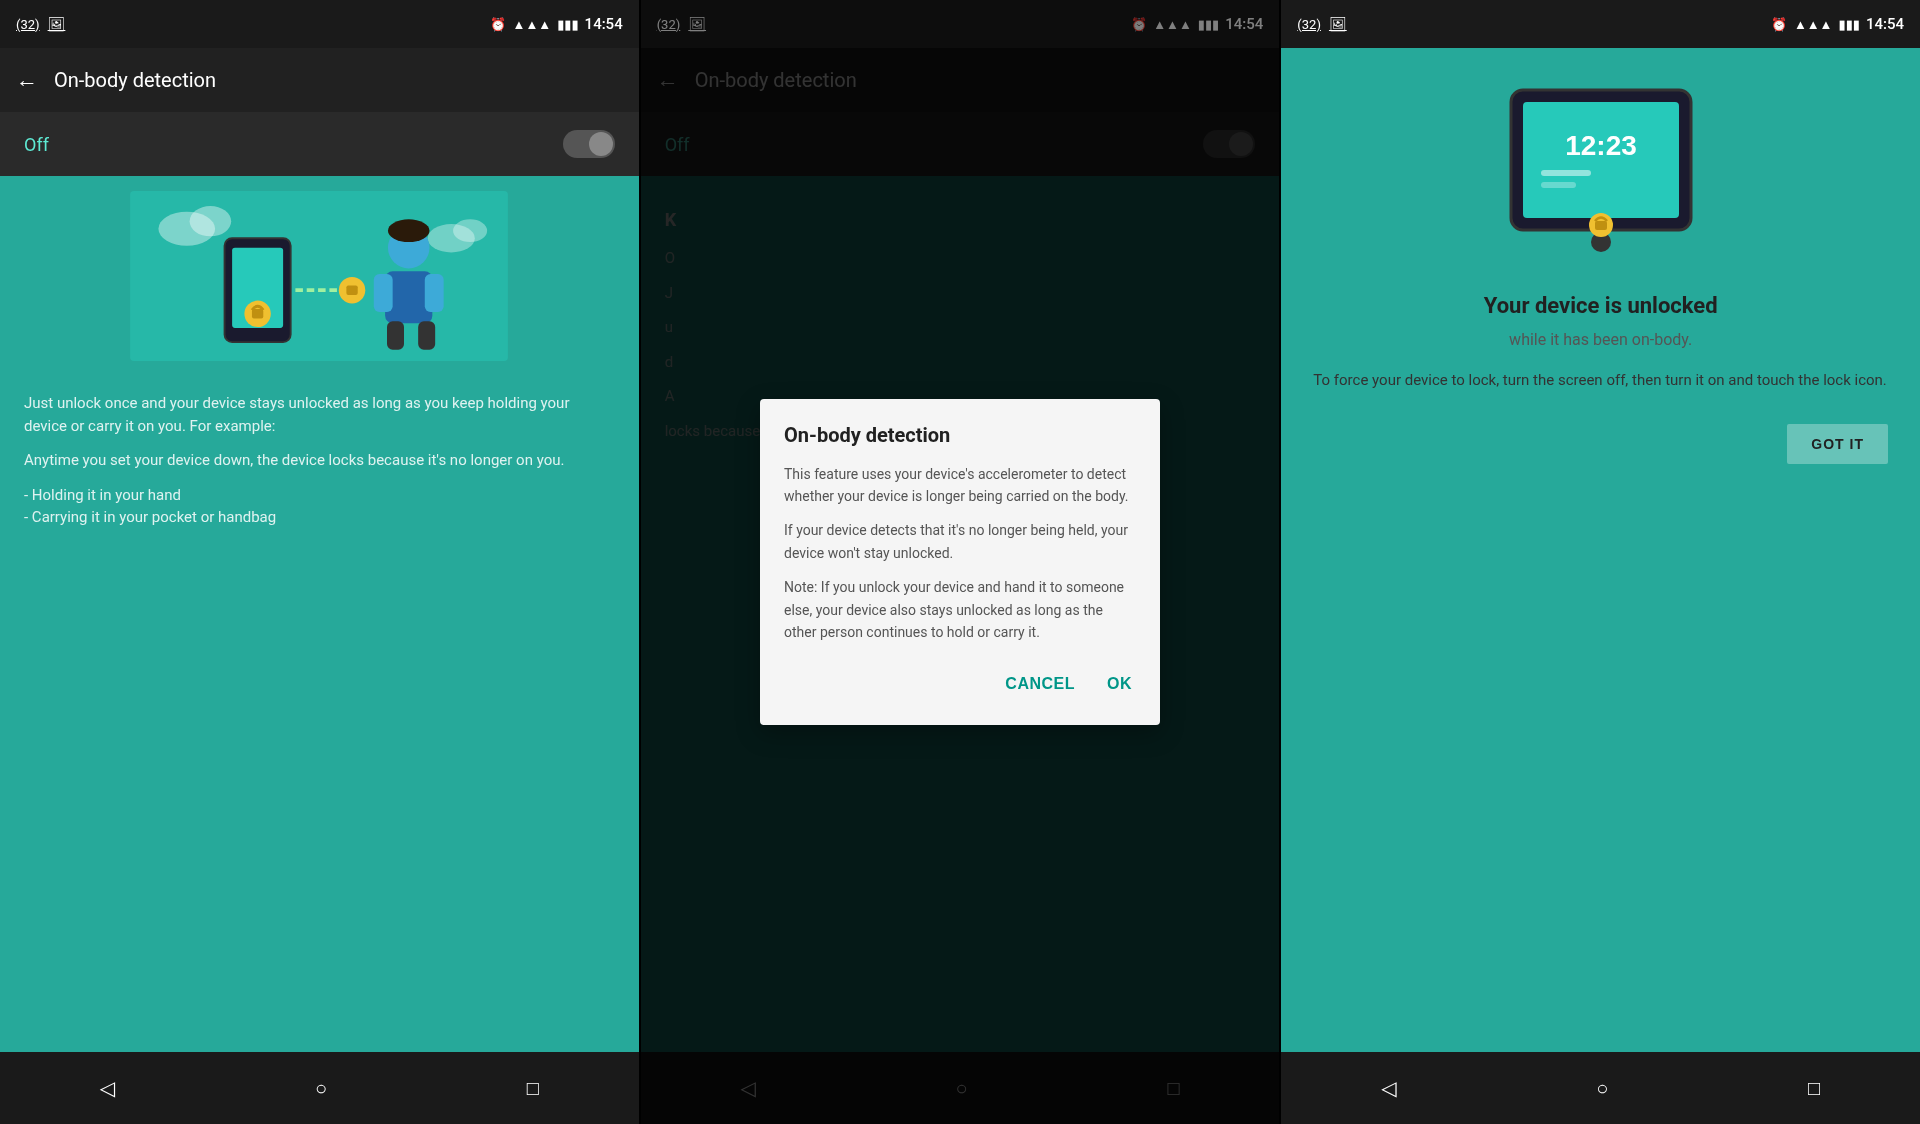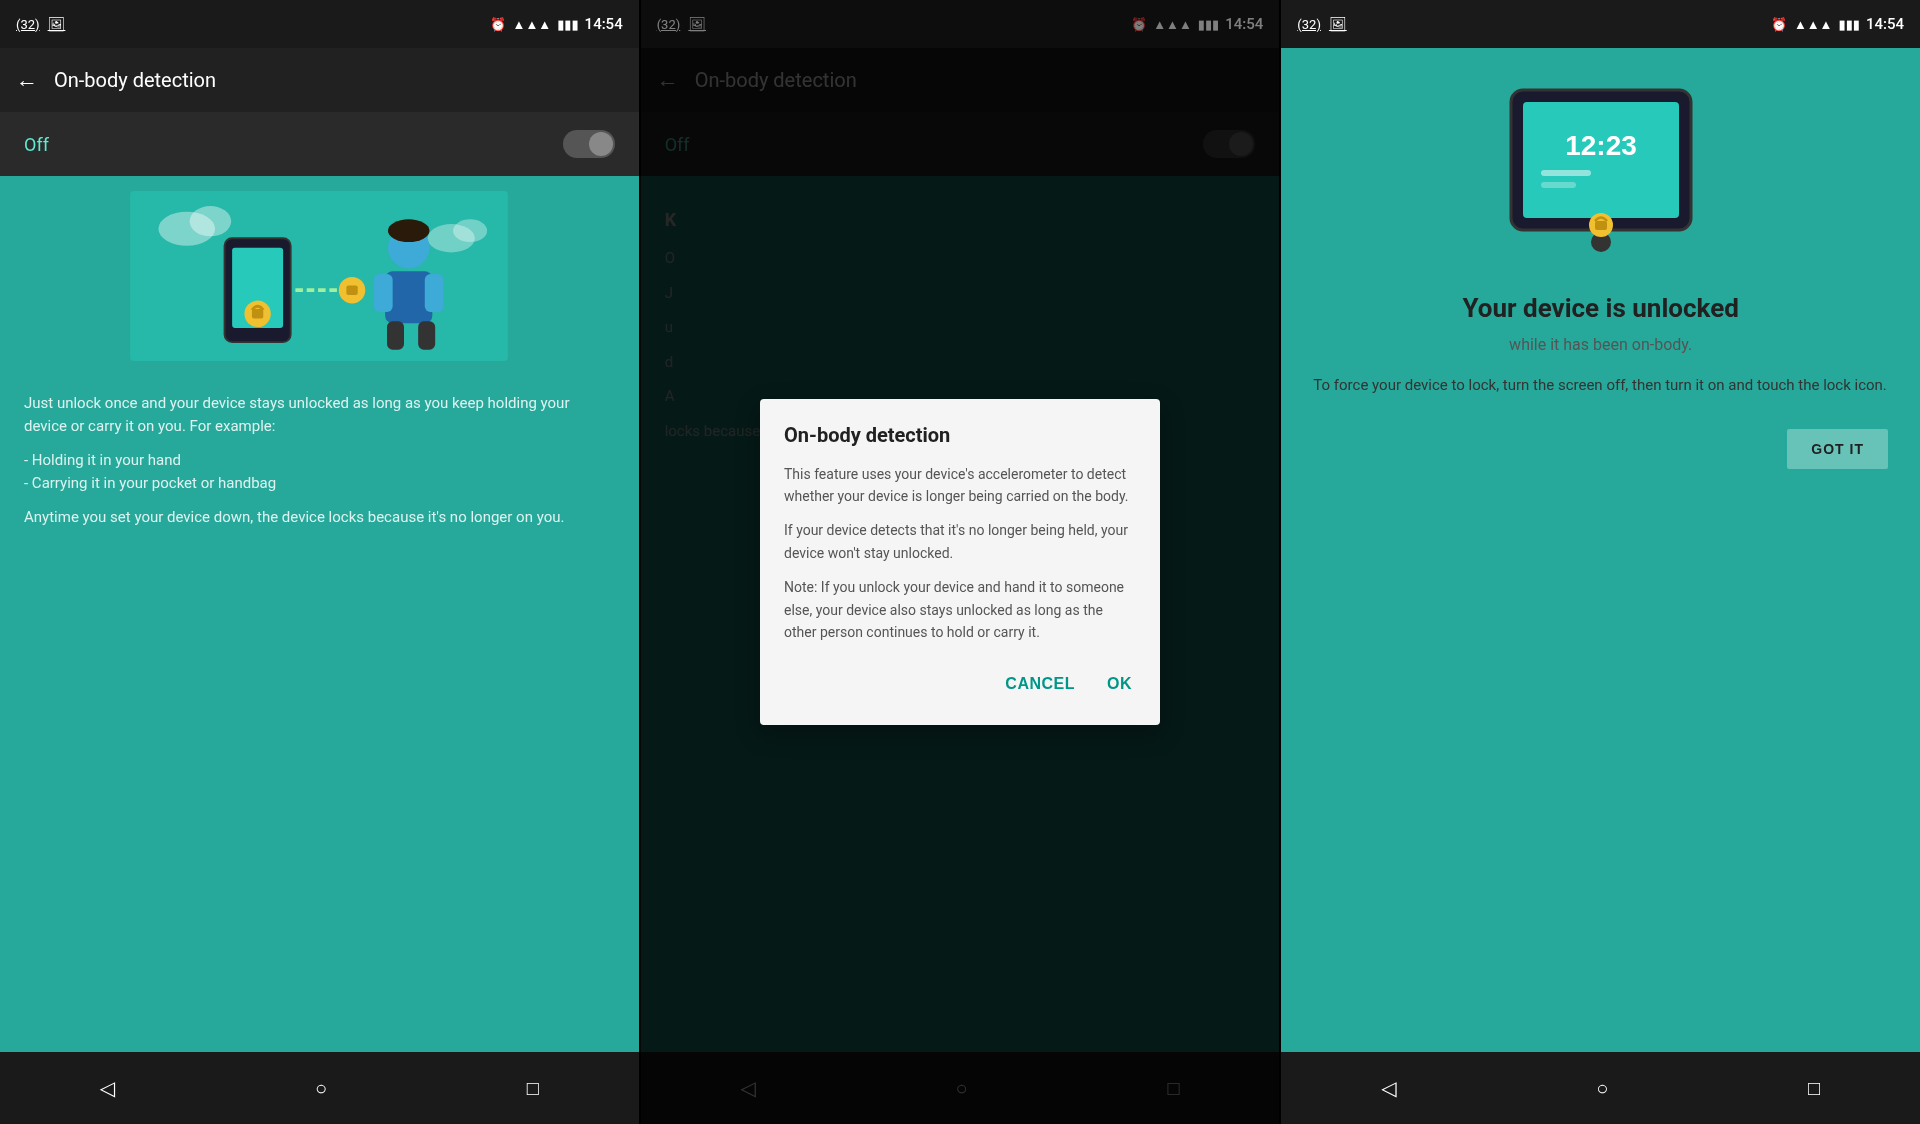--- a/index.html
+++ b/index.html
@@ -201,21 +201,21 @@
       color: #009688;
       font-size: 16px;
       font-weight: 700;
       letter-spacing: 0.5px;
       text-transform: uppercase;
       cursor: pointer;
       padding: 8px 4px;
     }
     .unlocked-title {
       color: #212121;
-      font-size: 26px;
+      font-size: 22px;
       font-weight: 700;
       text-align: center;
       margin-bottom: 12px;
     }
     .got-it-btn {
       align-self: flex-end;
       background: rgba(255,255,255,0.3);
       border: none;
       color: #212121;
       font-size: 14px;
@@ -293,22 +293,22 @@
         <rect x="312" y="88" width="20" height="40" rx="6" fill="#3daad8"></rect>
         <rect x="272" y="138" width="18" height="30" rx="6" fill="#333"></rect>
         <rect x="305" y="138" width="18" height="30" rx="6" fill="#333"></rect>
 
         <ellipse cx="295" cy="42" rx="22" ry="12" fill="#2a1a0a"></ellipse>
       </svg>
     </div>
 
     <div class="text-content">
       <div class="body-text">Just unlock once and your device stays unlocked as long as you keep holding your device or carry it on you. For example:</div>
+      <div class="body-text">Anytime you set your device down, the device locks because it's no longer on you.</div>
       <div class="body-text">- Holding it in your hand<br>- Carrying it in your pocket or handbag</div>
-      <div class="body-text">Anytime you set your device down, the device locks because it's no longer on you.</div>
     </div>
   </div>
 
   <div class="nav-bar">
     <span class="nav-icon">◁</span>
     <span class="nav-icon">○</span>
     <span class="nav-icon">□</span>
   </div>
 </div>
 

